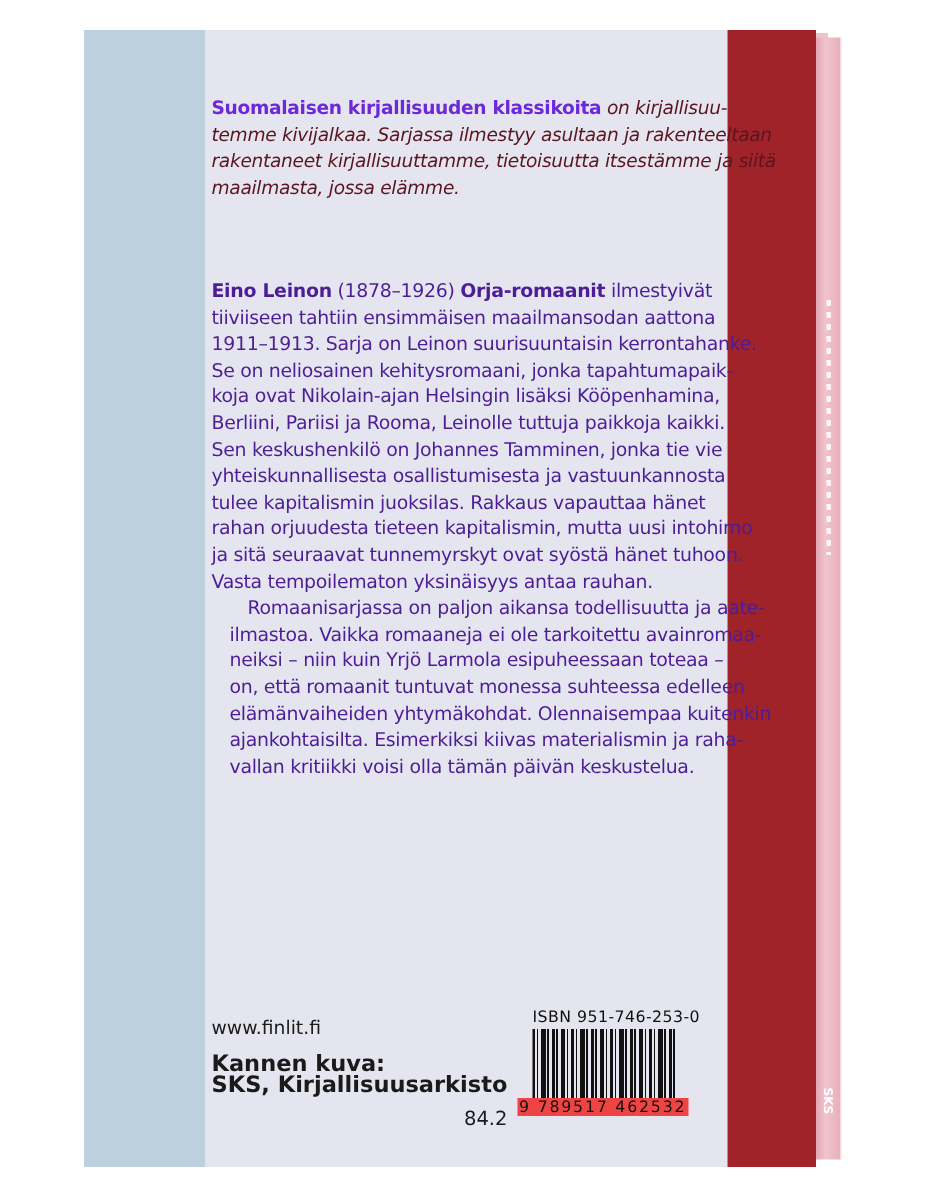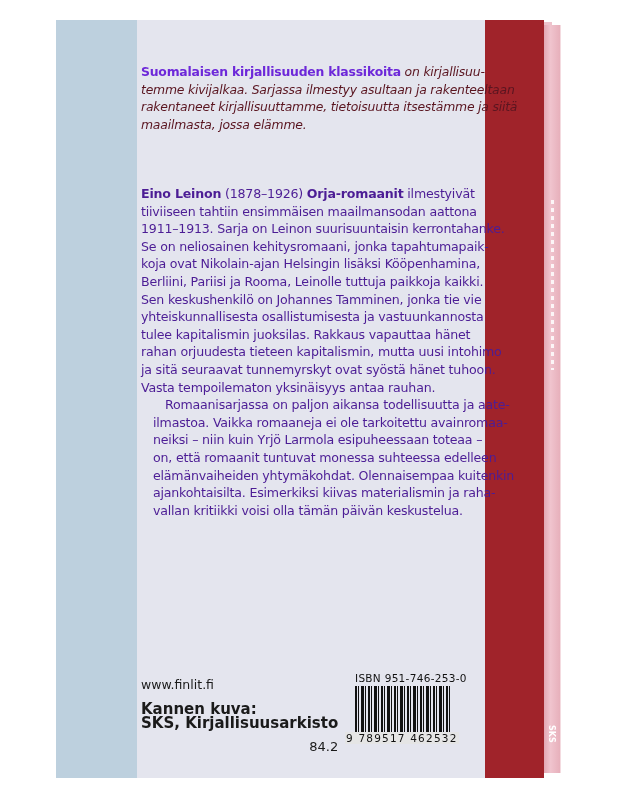--- a/index.html
+++ b/index.html
@@ -72,21 +72,21 @@
       display: block; margin-left: 10px;
     }
     .bars {
       margin-left: 10px; margin-top: 2px; height: 54px; width: 96px;
       background: repeating-linear-gradient(90deg,
         #111 0 2px, #e4e5ee 2px 3px, #111 3px 4px, #e4e5ee 4px 6px,
         #111 6px 9px, #e4e5ee 9px 10px, #111 10px 11px, #e4e5ee 11px 13px);
     }
     .barcode-digits {
       font-size: 10.5px; color: #111; letter-spacing: 1.2px; white-space: nowrap;
-      display: block; margin-top: -8px; background: #e5e5e5; padding: 0 1px;
+      display: block; margin-top: -8px; background: #ef4444; padding: 0 1px;
       width: fit-content;
     }
   </style>
 </head>
 <body>
 
 <div class="book">
   <div class="blue-strip"></div>
   <div class="content-panel"></div>
   <div class="red-strip"></div>

